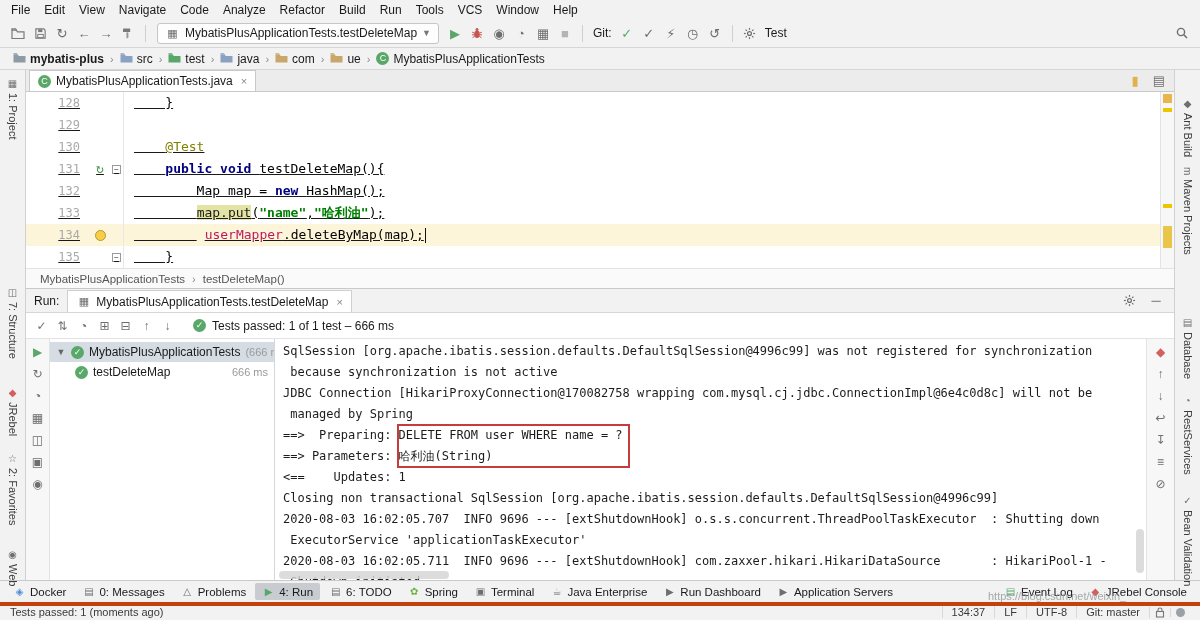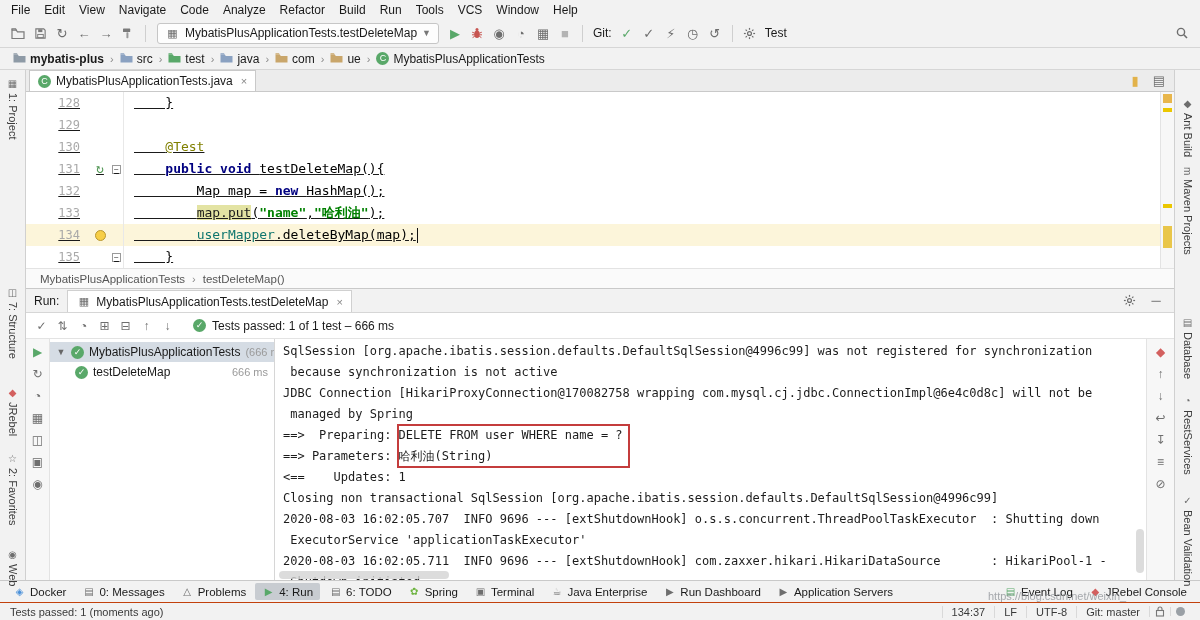--- a/index.html
+++ b/index.html
@@ -50,21 +50,21 @@
   .gslot{width:20px;flex:none;display:flex;align-items:center;justify-content:center;}
   .gfold{width:14px;flex:none;display:flex;align-items:center;justify-content:center;border-right:1px solid #e8e8e8;}
   .fbox{width:9px;height:9px;border:1px solid #9a9a9a;background:#fff;color:#555;font-size:8px;line-height:7px;text-align:center;}
   .runic{color:#4d9450;font-size:13px;}
   .bulb{width:11px;height:11px;border-radius:50%;background:#f7ce46;border:1px solid #b9972f;}
   .ctext{padding-left:10px;}
   .seg.plain{color:#000;}
   .seg.kw{color:#000080;font-weight:bold;}
   .seg.ann{color:#808000;}
   .seg.str{color:#008000;font-weight:bold;}
-  .seg.field{color:#0f766e;}
+  .seg.field{color:#be185d;margin-left:8px;}
   .seg.hl{background:#e3e3a3;}
   .caret{display:inline-block;width:1px;height:15px;background:#111;vertical-align:middle;margin-left:1px;}
   .estripe{width:14px;background:#f7f7f7;border-left:1px solid #e3e3e3;position:relative;flex:none;}
   .eind{position:absolute;top:2px;left:2px;width:9px;height:9px;background:#e8b64c;}
   .emark{position:absolute;left:2px;right:2px;height:4px;background:#ebc700;}
   .emark.m1{top:16px;}
   .emark.m2{top:112px;}
   .emark.m3{top:134px;height:22px;background:#e9c64a;}
   .ebread{height:20px;display:flex;align-items:center;gap:7px;padding:0 14px;font-size:11.5px;color:#555;background:#fafafa;border-top:1px solid #e3e3e3;flex:none;}
   .runpanel{height:292px;display:flex;flex-direction:column;background:#fff;border-top:1px solid #c9c9c9;flex:none;}
@@ -92,21 +92,21 @@
   .rconsole{flex:1;min-width:0;position:relative;overflow:hidden;background:#fff;font-family:"DejaVu Sans Mono","Liberation Mono",monospace;font-size:12px;color:#1c1c1c;padding:2px 0 0 8px;}
   .lrow{height:21px;line-height:21px;white-space:pre;}
   .sqloverlay{position:absolute;left:122px;top:85px;width:233px;height:44px;border:2px solid #c43c3c;pointer-events:none;}
   .cscroll-v{position:absolute;right:2px;top:190px;width:8px;height:44px;background:#d3d3d3;border-radius:4px;opacity:.8;}
   .cscroll-h{position:absolute;left:4px;bottom:1px;height:8px;width:170px;background:#d3d3d3;border-radius:4px;opacity:.8;}
   .bottombar{height:22px;display:flex;align-items:center;gap:2px;padding:0 6px;background:#f2f2f2;border-top:1px solid #c9c9c9;font-size:11.5px;}
   .bbitem{display:flex;align-items:center;gap:4px;padding:2px 7px;border-radius:2px;white-space:nowrap;}
   .bbitem.active{background:#c8ccd1;}
   .bbitem .icon{width:13px;height:13px;font-size:10px;}
   .bbspacer{flex:1;}
-  .statusbar{height:18px;display:flex;align-items:center;padding:0 10px;background:#f2f2f2;border-top:1px solid #c2410c;font-size:11px;color:#3a3a3a;}
+  .statusbar{height:18px;display:flex;align-items:flex-start;padding:0 10px;background:#f2f2f2;border-top:4px solid #c2410c;font-size:11px;color:#3a3a3a;}
   .sspacer{flex:1;}
   .sright{display:flex;align-items:center;}
   .sseg{padding:0 9px;border-left:1px solid #d9d9d9;white-space:nowrap;}
   .sico{padding:0 5px;border-left:1px solid #d9d9d9;display:inline-flex;align-items:center;color:#777;}
   .hector{width:9px;height:9px;border-radius:50%;background:#9aa0a6;display:inline-block;}
   .watermark{position:absolute;top:590px;left:988px;width:208px;font-size:11px;color:#8b8f94;opacity:.75;pointer-events:none;z-index:9;white-space:nowrap;}
 </style>
 </head>
 <body>
 

